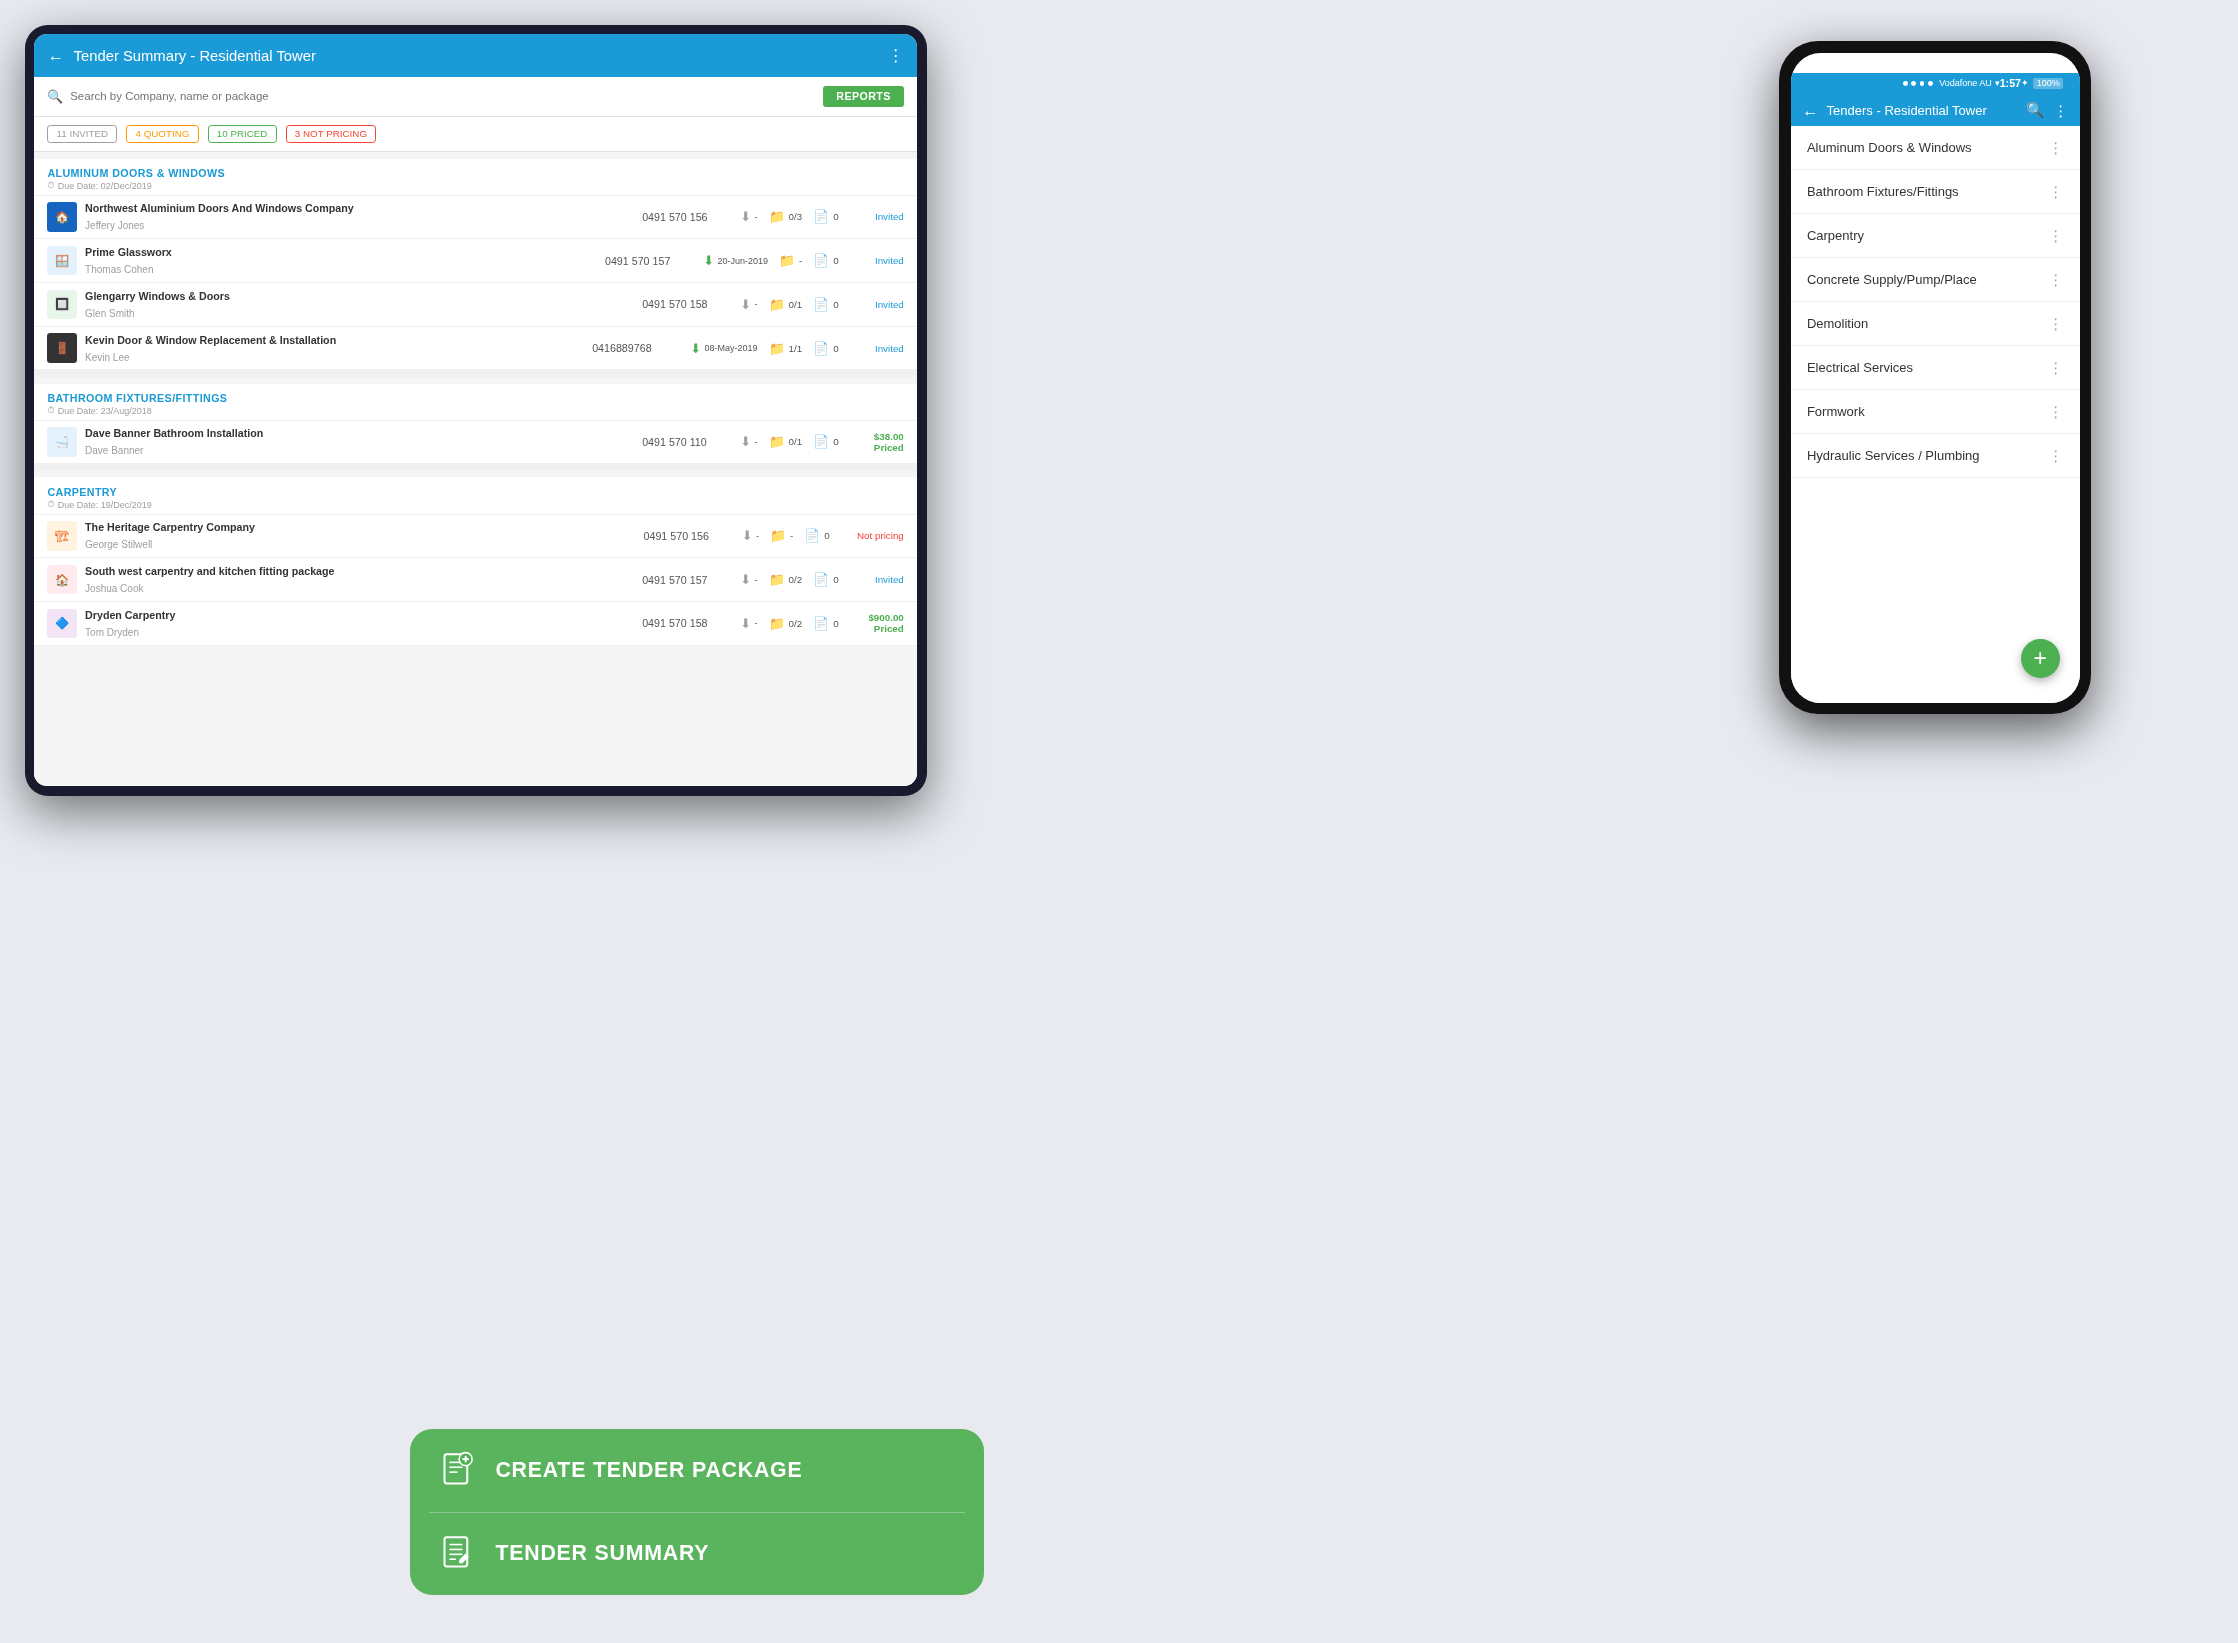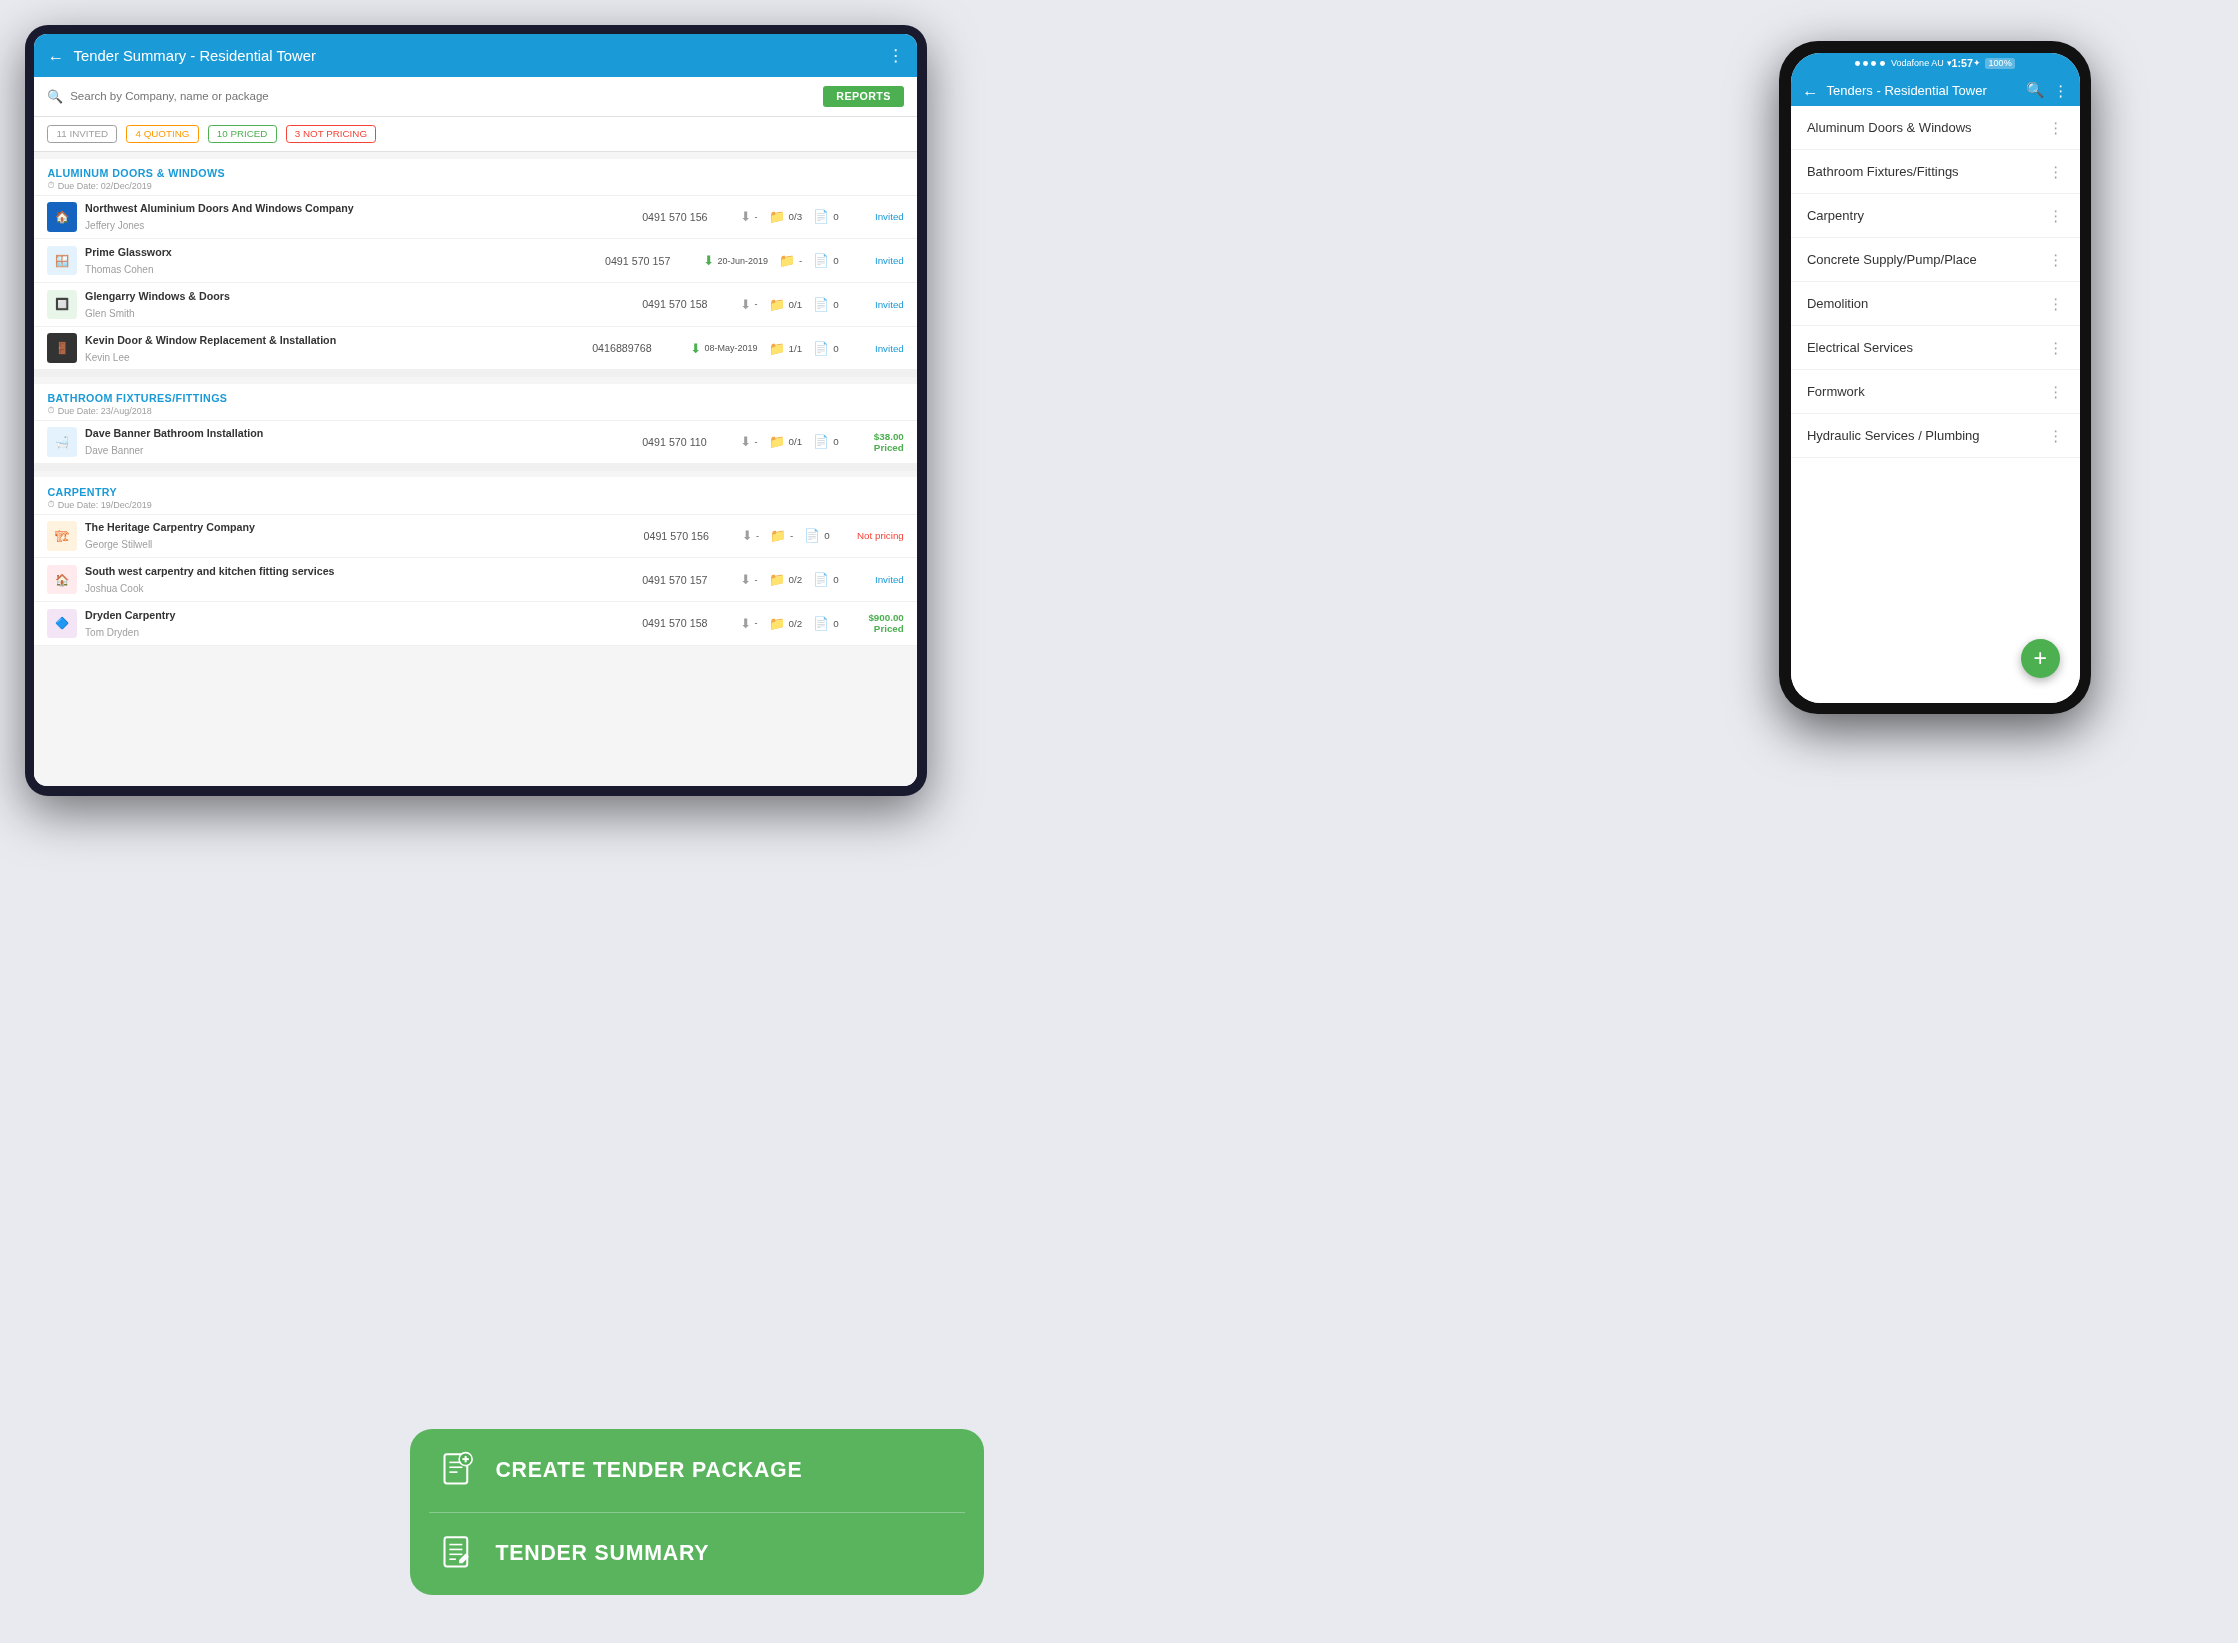--- a/index.html
+++ b/index.html
@@ -244,23 +244,24 @@
       background: white;
       border-radius: 29.5px;
       overflow: hidden;
       display: flex;
       flex-direction: column;
     }
     .phone-status-bar {
       background: #1a9ad7;
       display: flex;
       align-items: center;
-      justify-content: center;
+      justify-content: flex-end;
       padding: 4.9px 16.4px;
       flex-shrink: 0;
+      margin-top: 20px;
     }
     .status-left {
       display: flex;
       gap: 3.3px;
       align-items: center;
     }
     .status-dot {
       width: 4.9px; height: 4.9px;
       background: white;
       border-radius: 50%;
@@ -551,21 +552,21 @@
           <span class="action-icon">⬇ <span class="action-date">-</span></span>
           <span class="action-icon">📁 <span class="action-count">-</span></span>
           <span class="action-icon">📄 <span class="action-count">0</span></span>
         </div>
         <div class="status-not-pricing">Not pricing</div>
       </div>
 
       <div class="contractor-row">
         <div class="contractor-logo logo-carp2">🏠</div>
         <div class="contractor-info">
-          <div class="contractor-name">South west carpentry and kitchen fitting services</div>
+          <div class="contractor-name">South west carpentry and kitchen fitting package</div>
           <div class="contractor-contact">Joshua Cook</div>
         </div>
         <div class="contractor-phone">0491 570 157</div>
         <div class="contractor-actions">
           <span class="action-icon">⬇ <span class="action-date">-</span></span>
           <span class="action-icon action-green">📁 <span class="action-count">0/2</span></span>
           <span class="action-icon">📄 <span class="action-count">0</span></span>
         </div>
         <div class="status-invited">Invited</div>
       </div>

